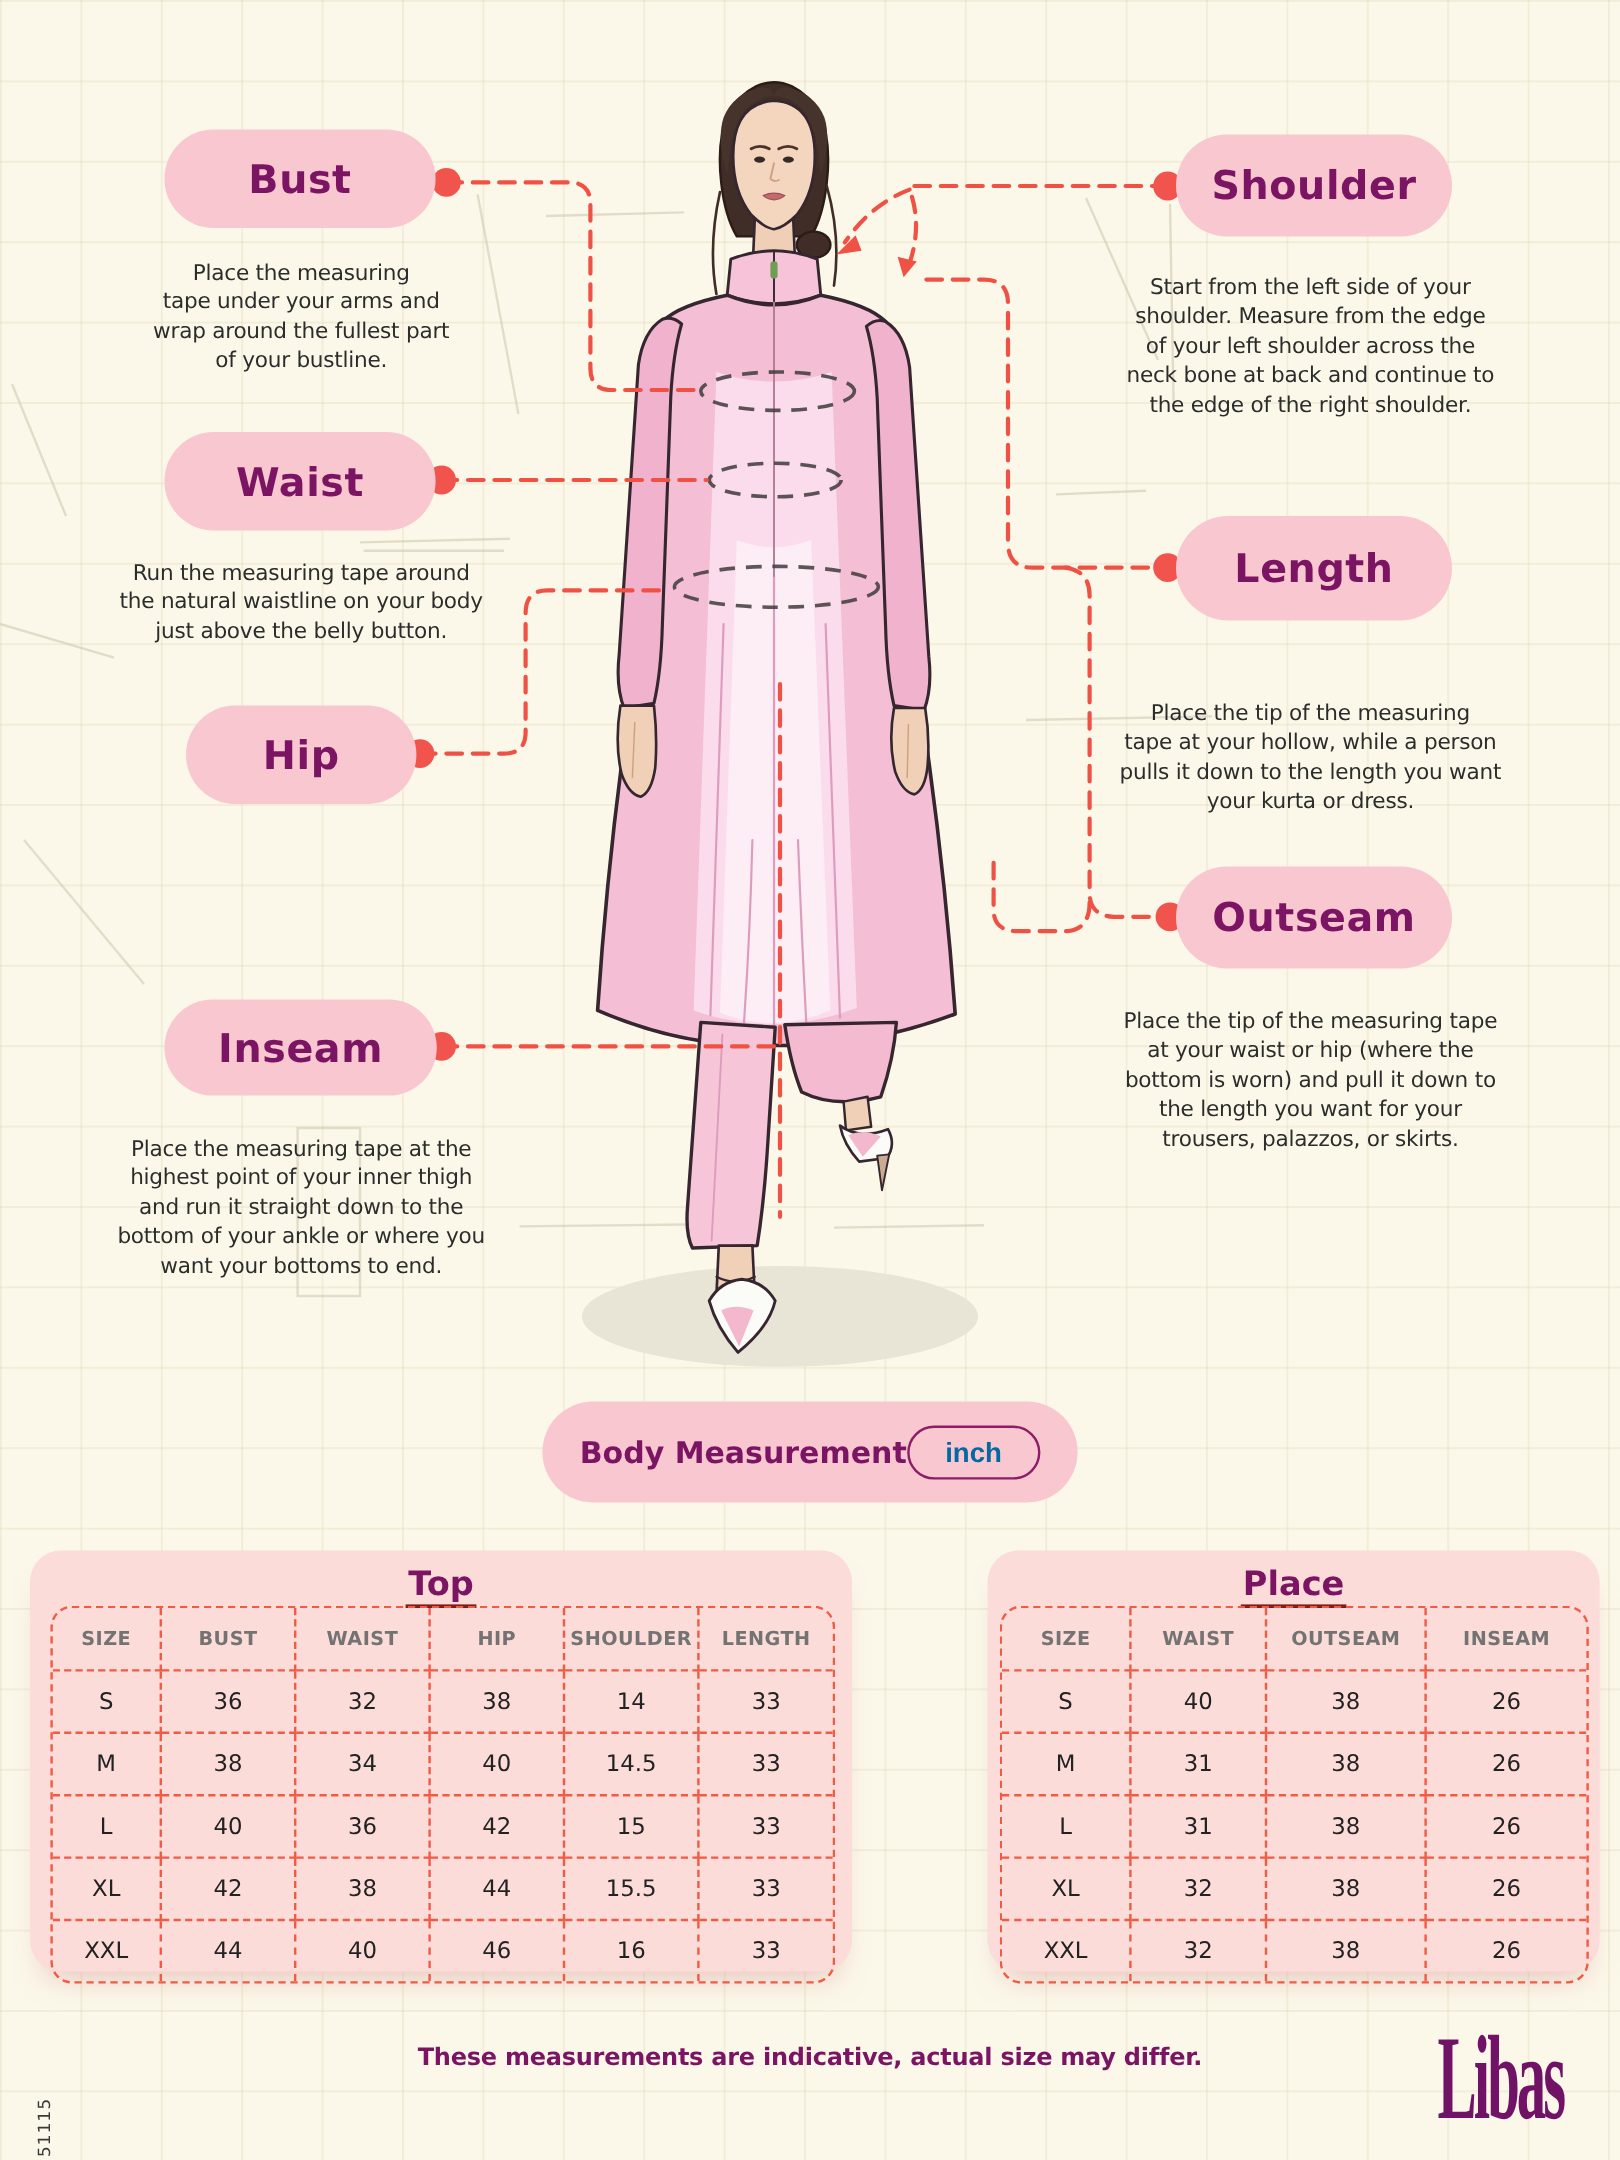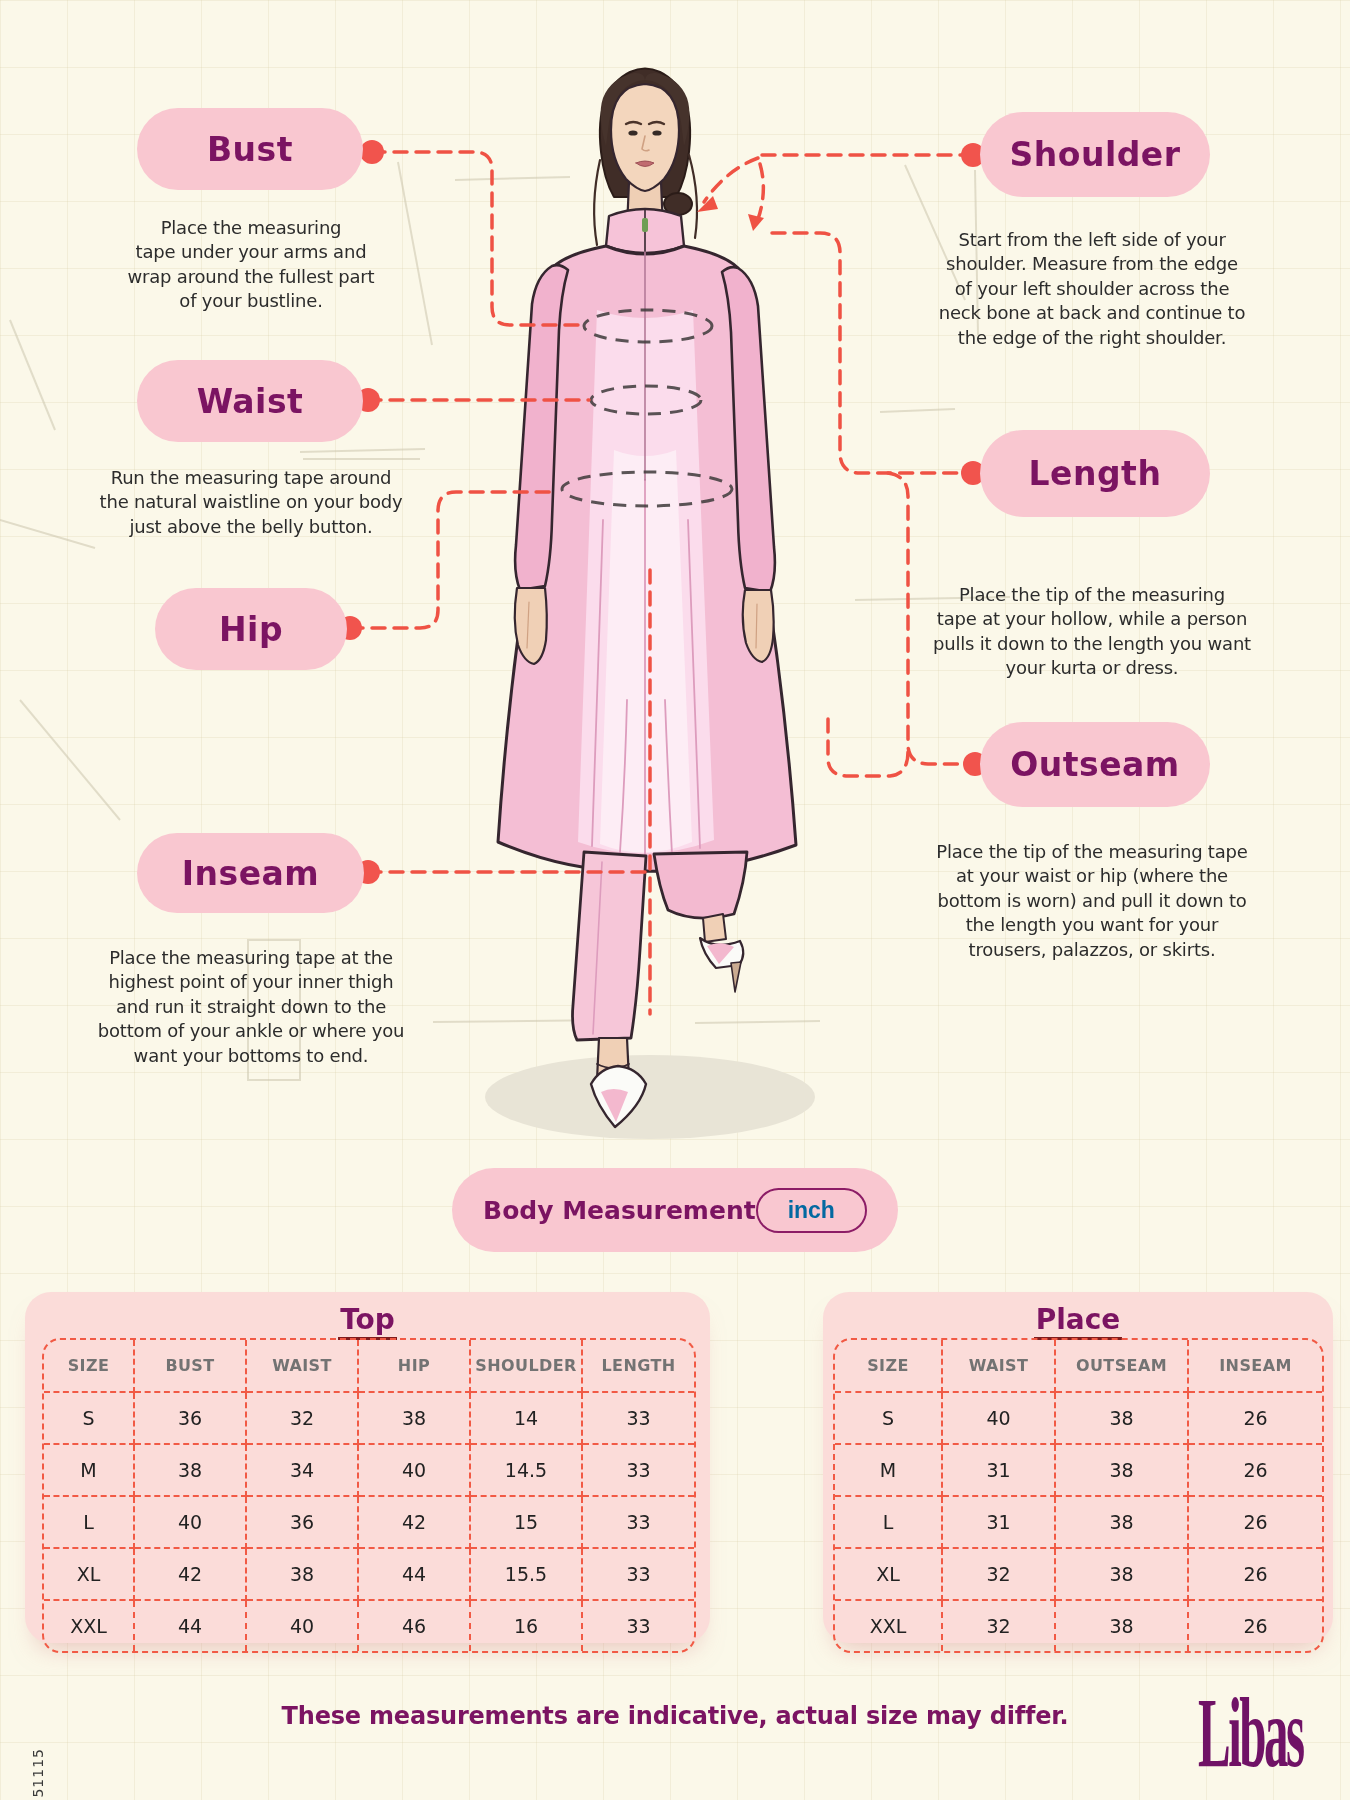--- a/index.html
+++ b/index.html
@@ -77,21 +77,21 @@
   table.sz td{
     height:48px;font-size:19px;color:#222;text-align:center;border:2px dashed #f15a45;
   }
   table.sz tr :first-child{border-left:none;}
   table.sz tr :last-child{border-right:none;}
   table.sz thead th{border-top:none;}
   table.sz tbody tr:last-child td{border-bottom:none;}
 
   .footer-note{
     position:absolute;left:145px;top:1702px;width:1060px;text-align:center;
-    font-weight:bold;font-size:24px;color:#7b1462;letter-spacing:-0.2px;
+    font-weight:bold;font-size:20px;color:#7b1462;letter-spacing:-0.2px;
   }
   .brand{
     position:absolute;left:1198px;top:1682px;
     font-family:"Liberation Serif","DejaVu Serif",serif;font-weight:bold;font-size:98px;
     color:#701266;letter-spacing:-5px;transform:scale(0.5,1.02);transform-origin:left top;
     line-height:1;
   }
   .side-code{
     position:absolute;left:30px;top:1748px;font-size:14px;color:#3a3a3a;
     writing-mode:vertical-rl;transform:rotate(180deg);letter-spacing:1px;

